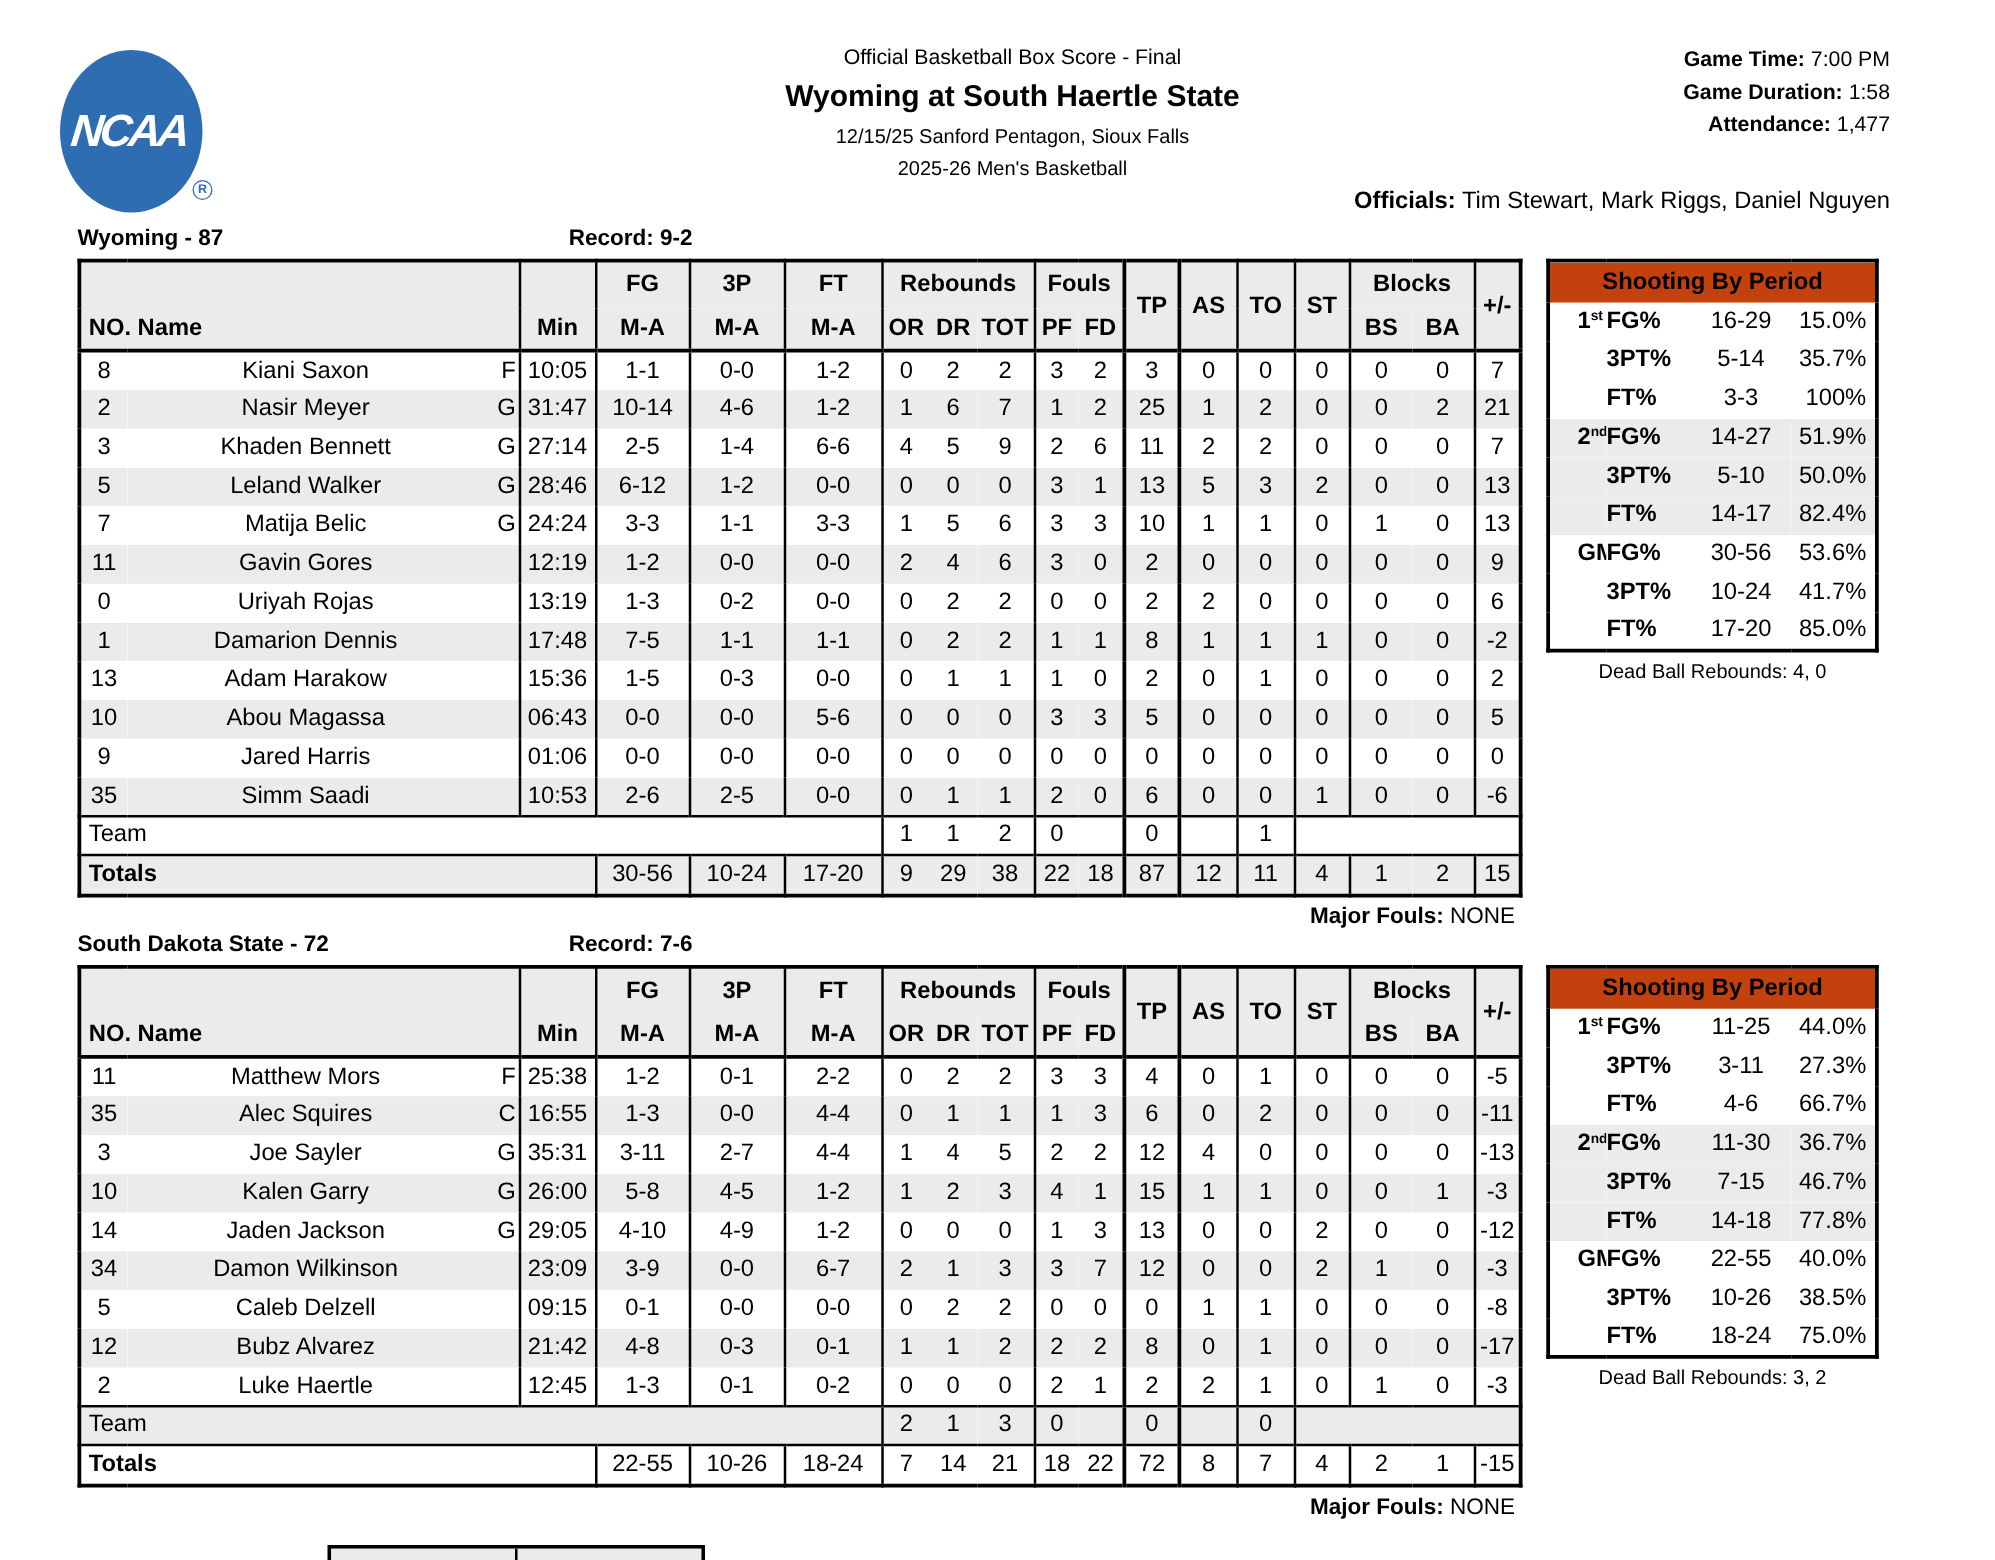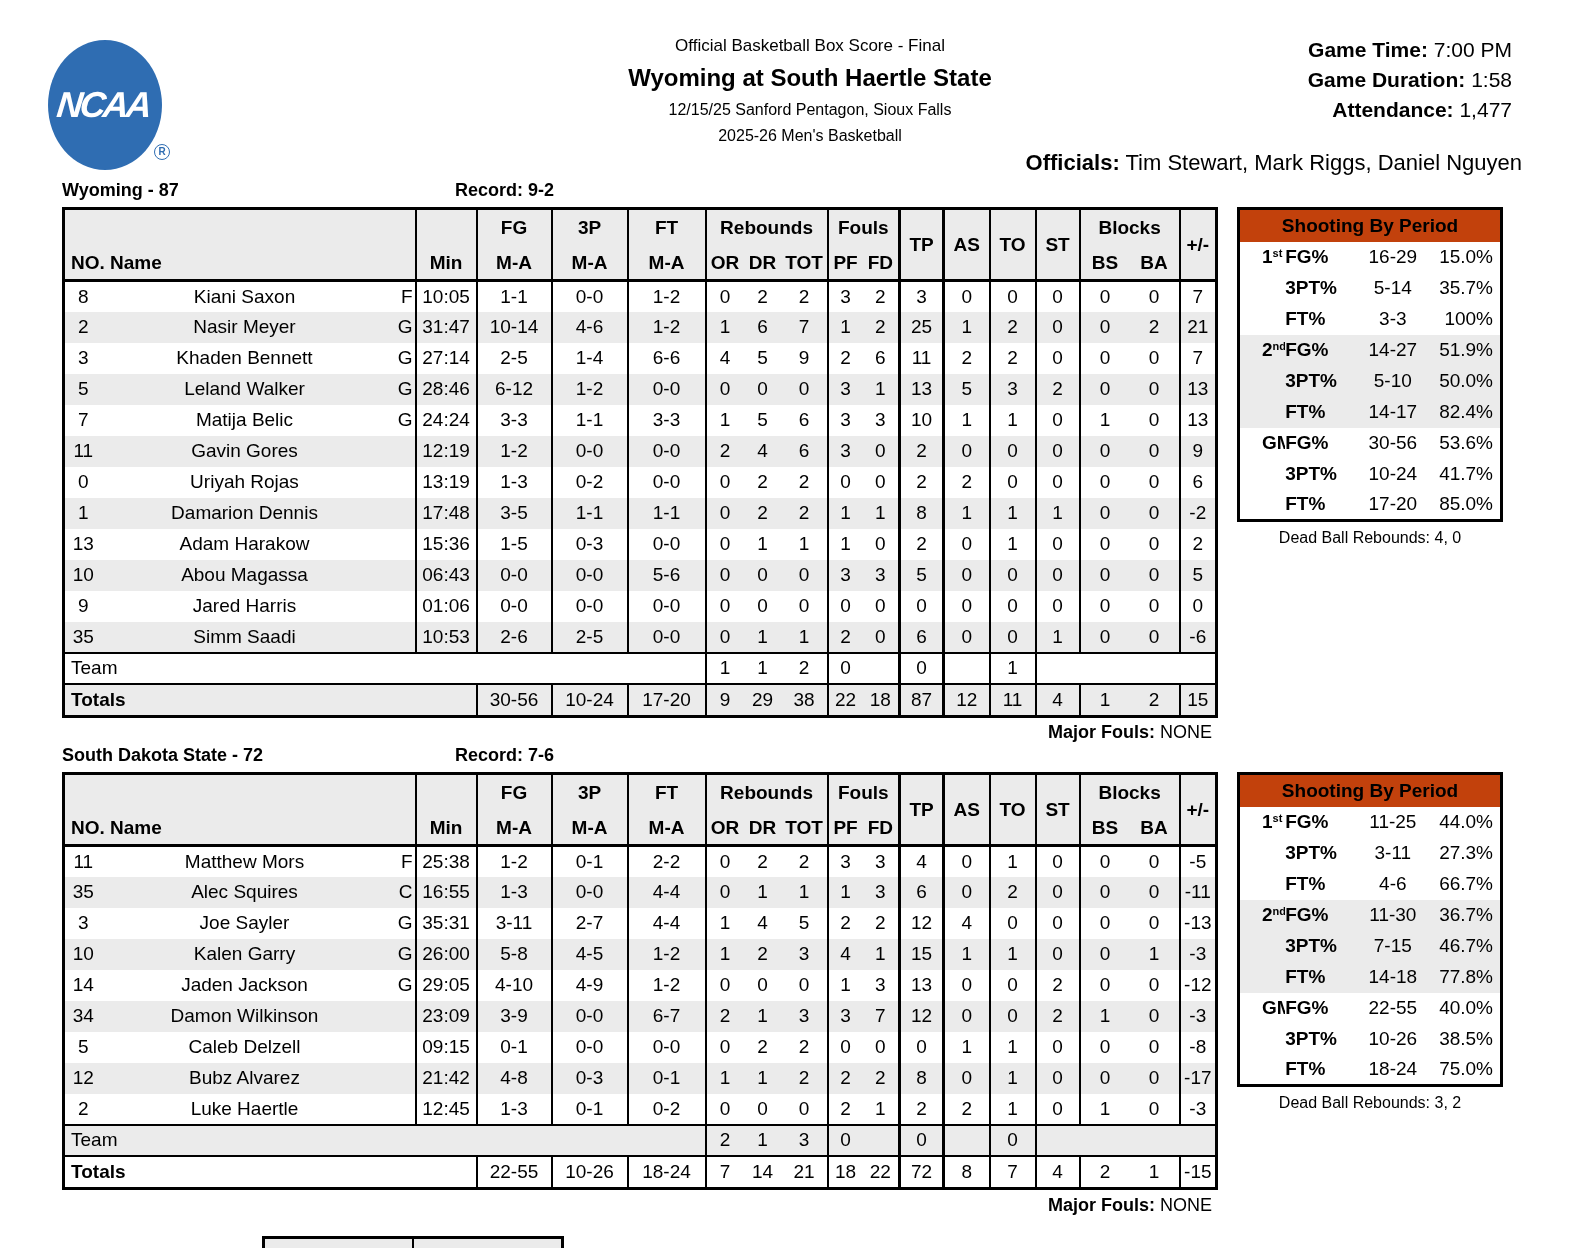--- a/index.html
+++ b/index.html
@@ -27,23 +27,23 @@
     font-style:normal; font-weight:bold;
   }
 
   
   .center-head { left:400px; top:36px; width:820px; text-align:center; }
   .ch-line1 { font-size:17px; margin-bottom:8px; }
   .ch-title { font-size:24px; font-weight:bold; margin-bottom:9px; }
   .ch-venue { font-size:16px; margin-bottom:8px; }
   .ch-season { font-size:16px; }
   .right-head { right:84px; top:38px; width:420px; text-align:right; }
-  .rh-line { font-size:21px; margin-bottom:6px; }
+  .rh-line { font-size:17px; margin-bottom:6px; }
   .rh-line b { font-weight:bold; }
-  .officials-line { right:74px; top:150px; width:600px; text-align:right; font-size:22px; }
+  .officials-line { right:84px; top:150px; width:600px; text-align:right; font-size:19px; }
 
   
   .team-line { left:62px; width:1153px; height:22px; }
   .team-name { position:absolute; left:0; top:0; font-size:18px; font-weight:bold; }
   .team-record { position:absolute; left:393px; top:0; font-size:18px; font-weight:bold; }
 
   
   table { border-collapse:collapse; table-layout:fixed; }
   .box { border:3px solid #000; background:#fff; }
   .box th, .box td { overflow:hidden; white-space:nowrap; font-size:19px; }
@@ -321,21 +321,21 @@
         <td class="bl">0</td>
         <td class="bl">0</td>
         <td>0</td>
         <td class="bl">6</td>
       </tr>
       <tr class="g ">
         <td>1</td>
         <td class="c-name">Damarion Dennis</td>
         <td class="c-pos"></td>
         <td class="bl">17:48</td>
-        <td class="bl">3-5</td>
+        <td class="bl">7-5</td>
         <td class="bl">1-1</td>
         <td class="bl">1-1</td>
         <td class="bl">0</td>
         <td>2</td>
         <td>2</td>
         <td class="bl">1</td>
         <td>1</td>
         <td class="blk">8</td>
         <td class="blk">1</td>
         <td class="bl">1</td>

